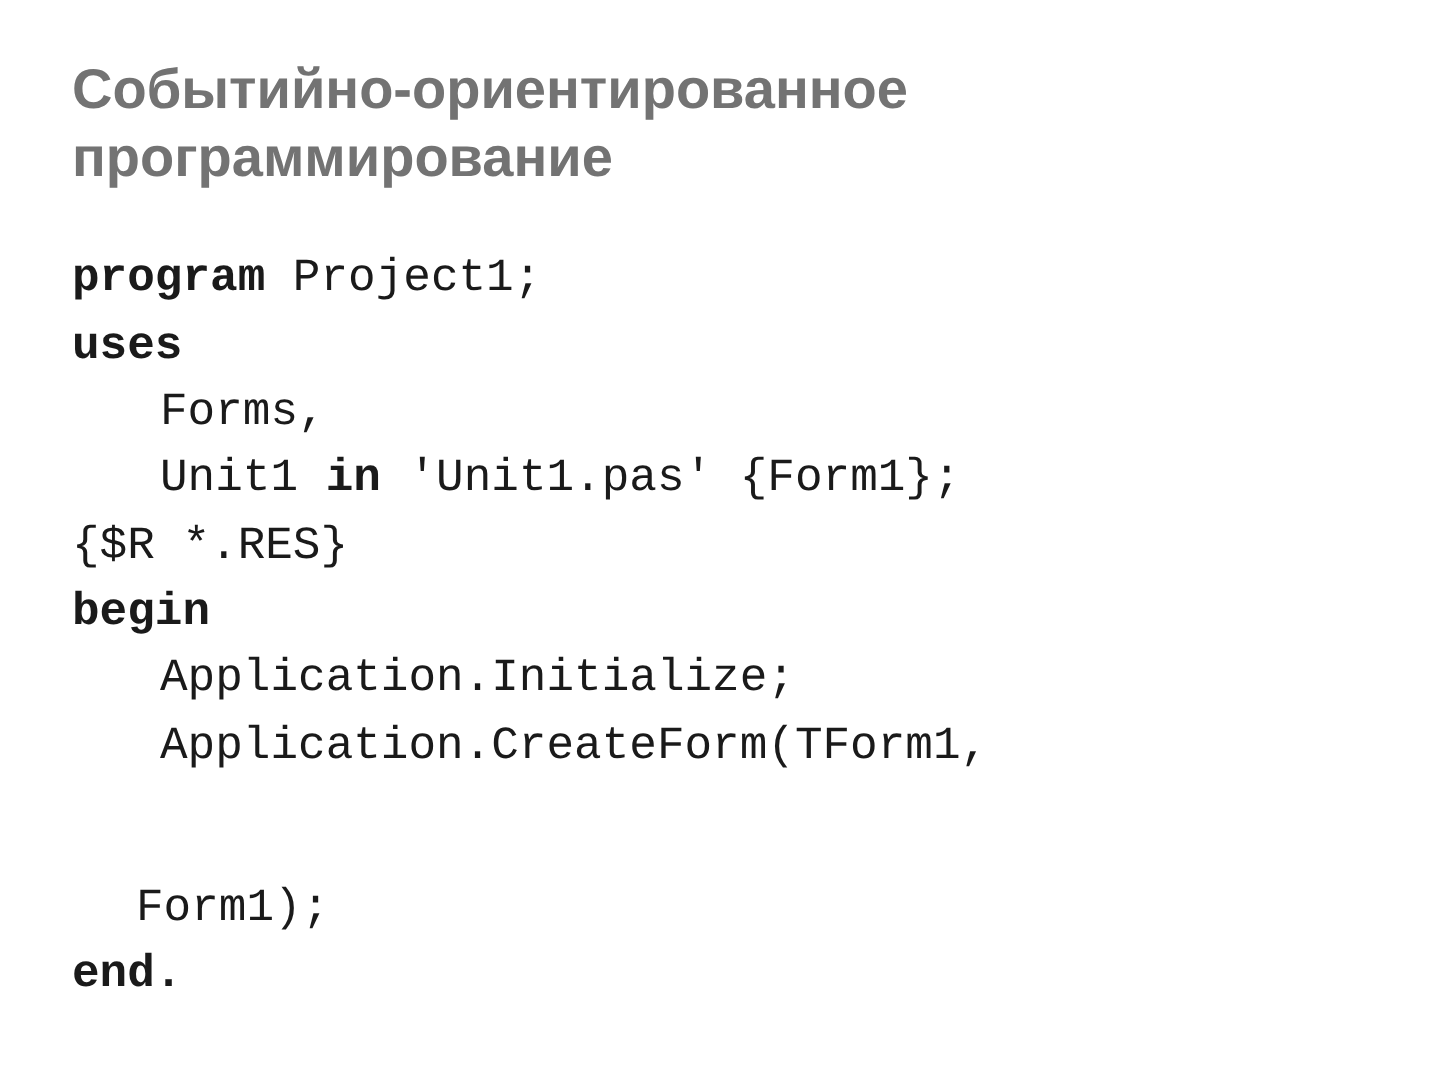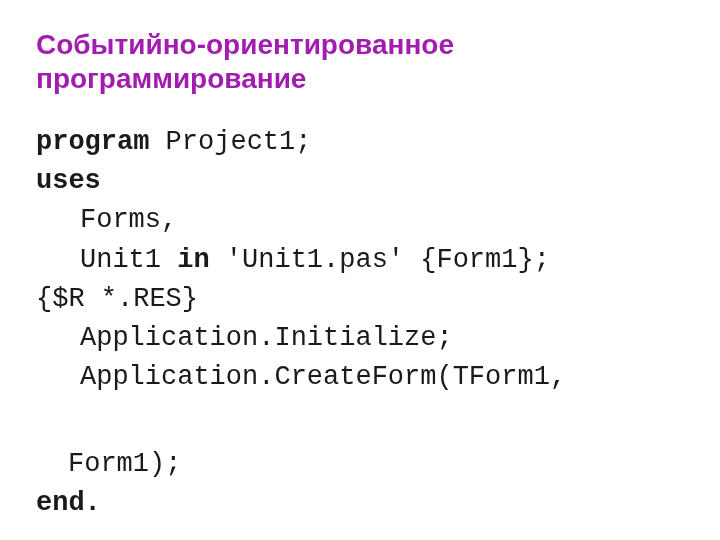--- a/index.html
+++ b/index.html
@@ -9,29 +9,29 @@
     }
     body {
       width: 720px;
       height: 540px;
       background: #ffffff;
       padding: 28px 36px;
       font-family: Arial, Helvetica, sans-serif;
       position: relative;
     }
     .title {
-      color: #a21caf;
+      color: #737373;
       font-size: 28px;
       font-weight: bold;
       line-height: 1.2;
       margin-bottom: 28px;
     }
     .code {
       font-family: "Courier New", Courier, monospace;
-      font-size: 27px;
+      font-size: 23px;
       line-height: 1.45;
       color: #1a1a1a;
     }
     .kw {
       font-weight: bold;
     }
     .indent {
       padding-left: 44px;
       font-family: Liberation Mono, monospace;
     }
@@ -44,17 +44,18 @@
 <body>
 
 <div class="title">Событийно-ориентированное программирование</div>
 
 <div class="code">
   <div><span class="kw">program</span><span> Project1;</span></div>
   <div><span class="kw">uses</span></div>
   <div class="indent"><span>Forms,</span></div>
   <div class="indent"><span>Unit1 </span><span class="kw">in</span><span> 'Unit1.pas' {Form1};</span></div>
   <div><span>{$R *.RES}</span></div>
+  <div><span class="kw">begin</span></div>
   <div class="indent"><span>Application.Initialize;</span></div>
   <div class="indent"><span>Application.CreateForm(TForm1,</span></div>
   <div class="indent-cont"><span>Form1);</span></div>
   <div><span class="kw">end.</span></div>
 </div>
 
 </body></html>

